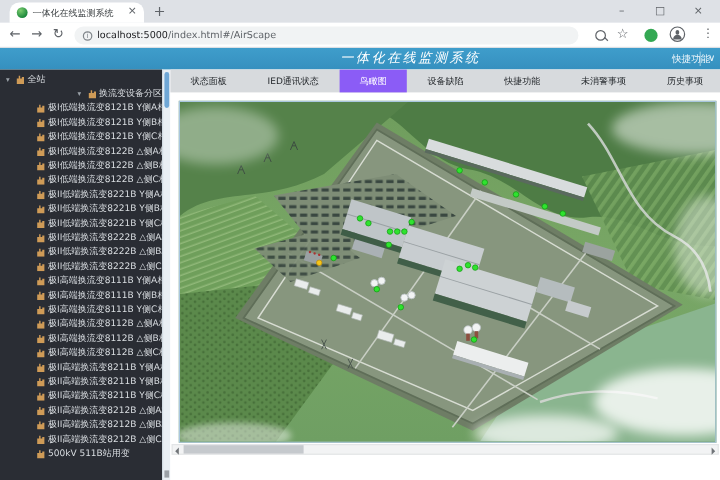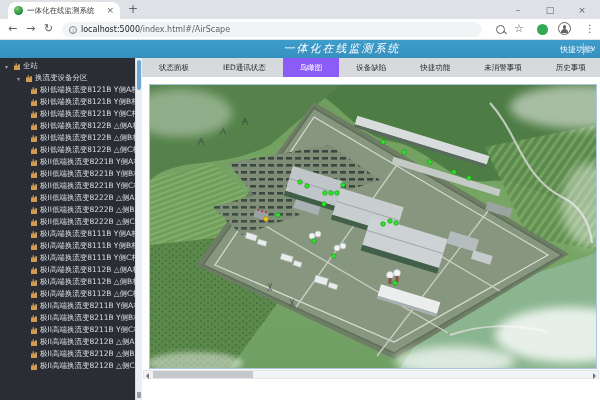--- a/index.html
+++ b/index.html
@@ -33,21 +33,21 @@
   
   #appheader{position:absolute;top:40px;left:0;width:600px;height:18px;background:linear-gradient(#3f9dcb,#3590bf);}
   #apptitle{position:absolute;left:calc(50% + 42px);transform:translateX(-50%);top:1px;
     font-family:"DejaVu Serif","Liberation Serif",serif;font-style:italic;font-size:11px;color:#fff;letter-spacing:2px;white-space:nowrap;}
   #quick{position:absolute;right:8px;top:4px;font-size:8px;color:#eef6fb;}
   #qdiv{position:absolute;right:16px;top:3px;width:1px;height:12px;background:rgba(255,255,255,.45);}
   #qchev{position:absolute;right:4px;top:4px;font-size:8px;color:#eef6fb;}
   
   #sidebar{position:absolute;top:58px;left:0;width:135px;height:342px;background:#2a2d34;overflow:hidden;padding-top:2px;box-sizing:border-box;}
   .trow{height:12px;display:flex;align-items:center;color:#d9dde1;font-size:7.5px;white-space:nowrap;overflow:hidden;}
-  .lv0{padding-left:5px;} .lv1{padding-left:17px;} .lv2{padding-left:30px;}
+  .lv0{padding-left:5px;} .lv1{padding-left:17px;justify-content:flex-end;} .lv2{padding-left:30px;}
   .caret{width:8px;font-size:6px;color:#9aa1a8;flex:0 0 8px;}
   .ticon{display:inline-flex;margin-right:2px;flex:0 0 8px;}
   #sscroll{position:absolute;top:58px;left:135px;width:7px;height:342px;background:#e9eff4;border-left:1px solid #d3dde4;box-sizing:border-box;}
   #sthumb{position:absolute;top:2px;left:1px;width:4px;height:30px;background:#6fa7d6;border-radius:2px;}
   #sbottom{position:absolute;bottom:2px;left:1px;width:4px;height:6px;background:#9aa0a6;}
   
   #main{position:absolute;top:58px;left:142px;width:458px;height:342px;background:#fff;}
   #vtabs{position:absolute;top:0;left:0;width:458px;height:19px;background:#d7dadd;display:flex;}
   .vtab{font-size:7.5px;color:#23272b;padding:0 17px;line-height:19px;white-space:nowrap;}
   .vtab.active{background:#8b5cf6;color:#fff;}
@@ -300,20 +300,28 @@
       </span>
       <span class="tlabel">极II高端换流变8212B △侧B相</span>
     </div>
     <div class="trow lv2">
       <span class="ticon">
         <svg width="8" height="8" viewBox="0 0 8 8">
           <path d="M1 8 V3.5 h1.6 V1.2 h1.2 V3.5 h1.4 V2.2 h1.8 V8 Z" fill="#cf9b57"></path>
         </svg>
       </span>
       <span class="tlabel">极II高端换流变8212B △侧C相</span>
+    </div>
+    <div class="trow lv2">
+      <span class="ticon">
+        <svg width="8" height="8" viewBox="0 0 8 8">
+          <path d="M1 8 V3.5 h1.6 V1.2 h1.2 V3.5 h1.4 V2.2 h1.8 V8 Z" fill="#cf9b57"></path>
+        </svg>
+      </span>
+      <span class="tlabel">500kV 511B站用变</span>
     </div>
   </div>
 <div id="sscroll">
   <div id="sthumb"></div>
   <div id="sbottom"></div>
 </div>
 
 <div id="main">
   <div id="vtabs">
       <div class="vtab">状态面板</div>

